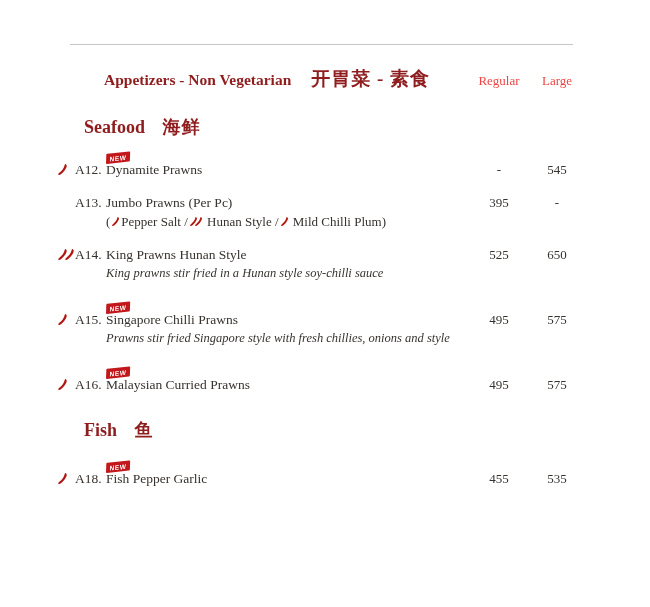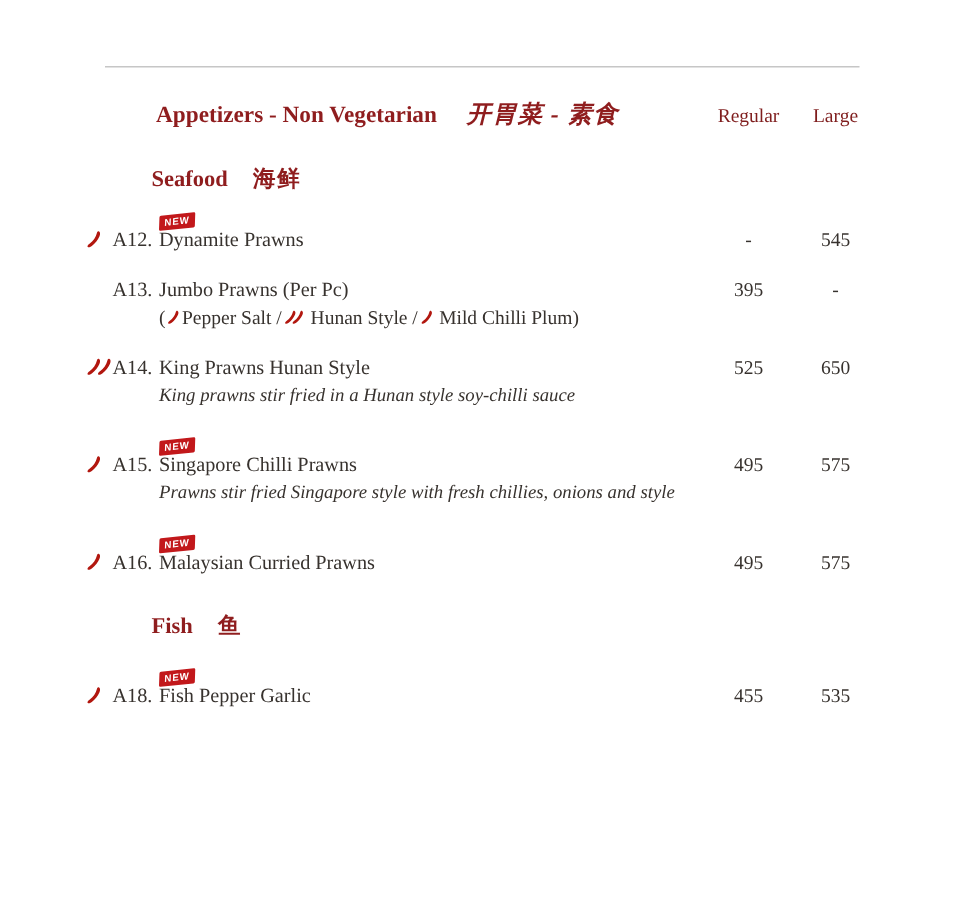--- a/index.html
+++ b/index.html
@@ -23,25 +23,25 @@
   .rule{
     margin:44px 13px 0 13px;
     border-top:1px solid var(--rule);
     height:0;
   }
   .header-row{
     display:flex;align-items:baseline;
     margin-top:21px;
   }
   .title{flex:1;margin-left:47px;color:var(--accent);font-weight:bold;font-size:15.5px;white-space:nowrap;}
-  .t-zh{margin-left:16px;font-size:16px;letter-spacing:1px;font-style:italic;}
-  .col-h{width:58px;text-align:center;font-size:13px;color:#7f1d1d;font-weight:normal;}
+  .t-zh{margin-left:16px;font-size:19px;letter-spacing:1px;}
+  .col-h{width:58px;text-align:center;font-size:13px;color:#ef4444;font-weight:normal;}
   .section{margin-top:23px;}
   .section + .section{margin-top:24px;}
-  .section-title{margin:0 0 0 44px;font-size:15px;color:var(--accent);font-weight:bold;}
+  .section-title{margin:0 0 0 27px;font-size:18px;color:var(--accent);font-weight:bold;}
   .s-zh{margin-left:13px;letter-spacing:1px;}
   .items{margin-top:0;}
   .item{margin-top:14px;}
   .item.first{margin-top:8px;}
   .badge-row{margin-left:49px;height:11px;margin-bottom:2px;}
   .new-badge{
     display:inline-block;
     background:var(--badge);color:#fff;
     font-family:"Liberation Sans","DejaVu Sans",sans-serif;
     font-size:6.5px;font-weight:bold;letter-spacing:0.6px;

